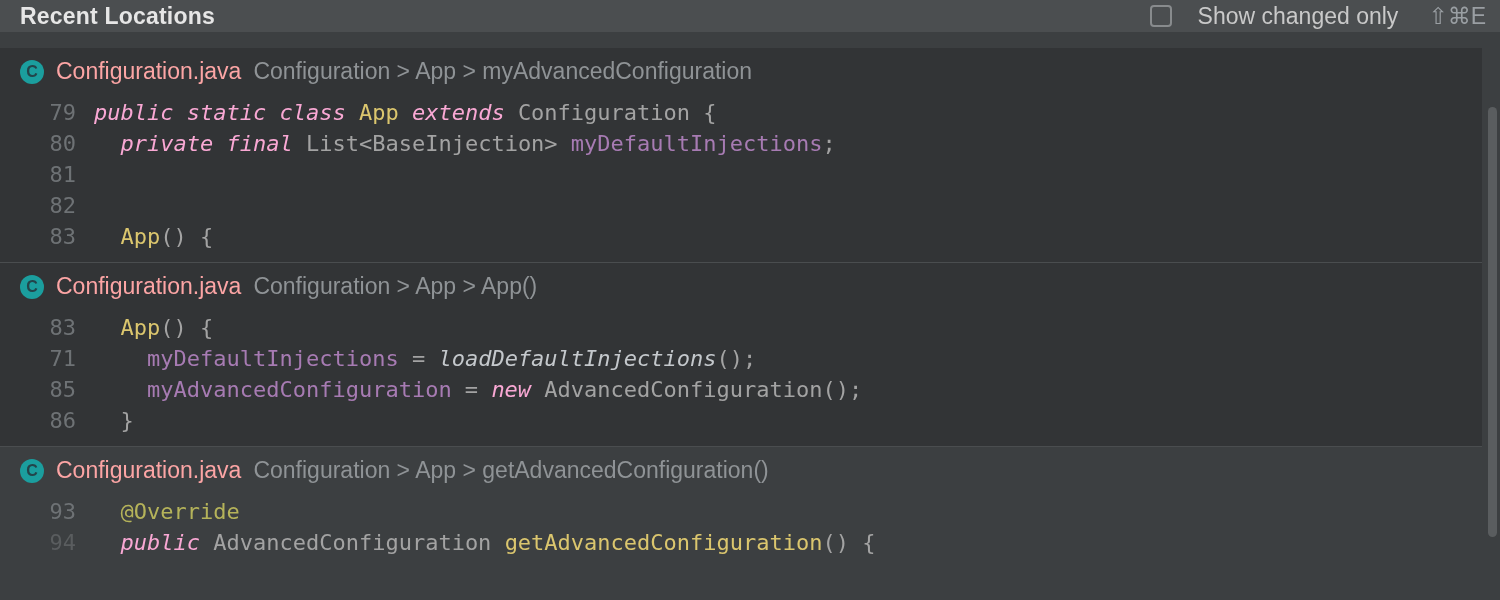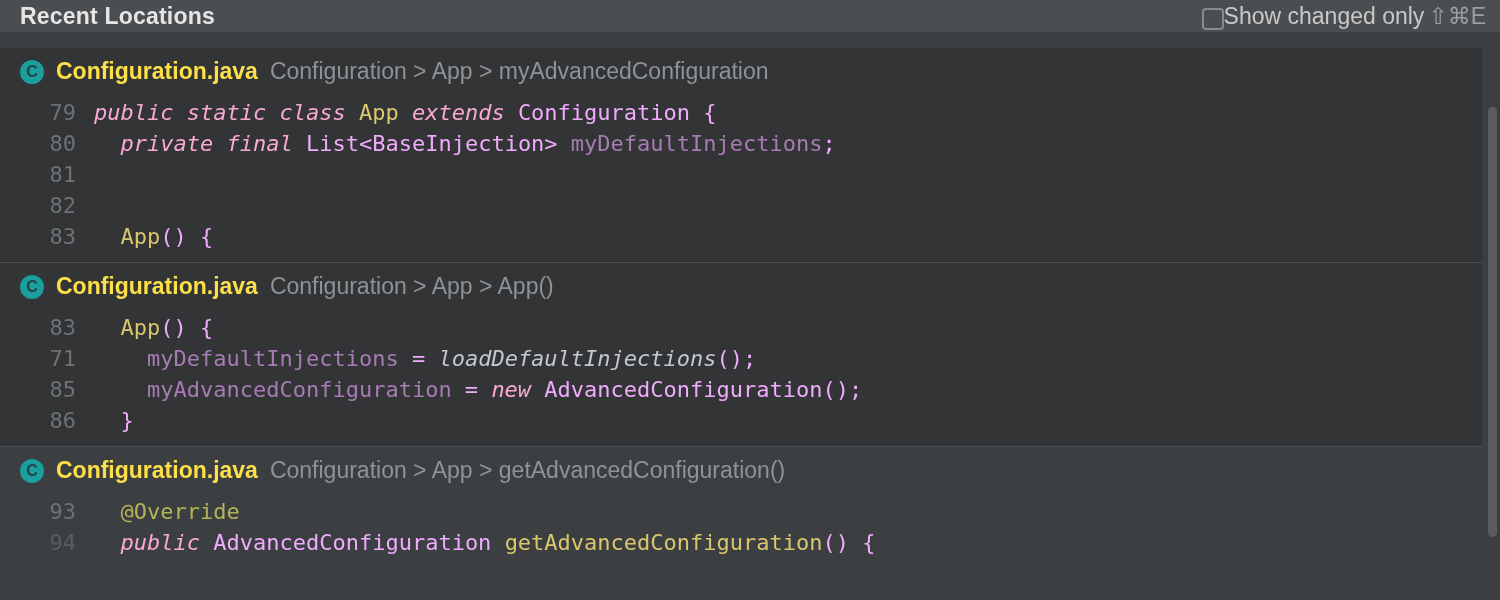--- a/index.html
+++ b/index.html
@@ -21,22 +21,22 @@
     padding: 0 14px 0 20px;
   }
   .header-title {
     color: #e6e6e6;
     font-size: 23px;
     font-weight: 700;
     letter-spacing: 0.2px;
   }
   .header-right {
     display: flex;
-    align-items: flex-end;
-    gap: 0;
+    align-items: center;
+    gap: 26px;
   }
   .checkbox-box {
     width: 22px;
     height: 22px;
     border: 2px solid #888b8d;
     border-radius: 4px;
     background: transparent;
   }
   .checkbox-label {
     color: #c9c9c9;
@@ -84,22 +84,22 @@
     background: #1b9e9e;
     color: #23444a;
     font-weight: 700;
     font-size: 16px;
     display: inline-flex;
     align-items: center;
     justify-content: center;
     flex: 0 0 auto;
   }
   .file-name {
-    color: #fde047;
-    font-weight: 700;
+    color: #fca5a5;
+    font-weight: 400;
   }
   .breadcrumb {
     color: #8f9396;
   }
   .code-block {
     padding: 2px 0 10px 0;
   }
   .code-line {
     display: flex;
     align-items: baseline;
@@ -117,21 +117,21 @@
     user-select: none;
   }
   .gutter.dim { color: #5a5d5f; }
   .code {
     white-space: pre;
     color: #c4c8cc;
   }
   .kw   { color: #f9a8d4; font-style: italic; }      
   .fn   { color: #dbc66e; }      
   .id   { color: #a77bb3; }      
-  .pl   { color: #f0abfc; }      
+  .pl   { color: #a3a3a3; }      
   .it   { font-style: italic; }
   .ann  { color: #b5b35a; text-align: right; }
   
   .entry.last { background: #3c3f41; border-bottom: none; padding-bottom: 0; }
   .entry.first, .entry.mid { background: #323436; }
 </style>
 </head>
 <body>
 
 <div class="header">

